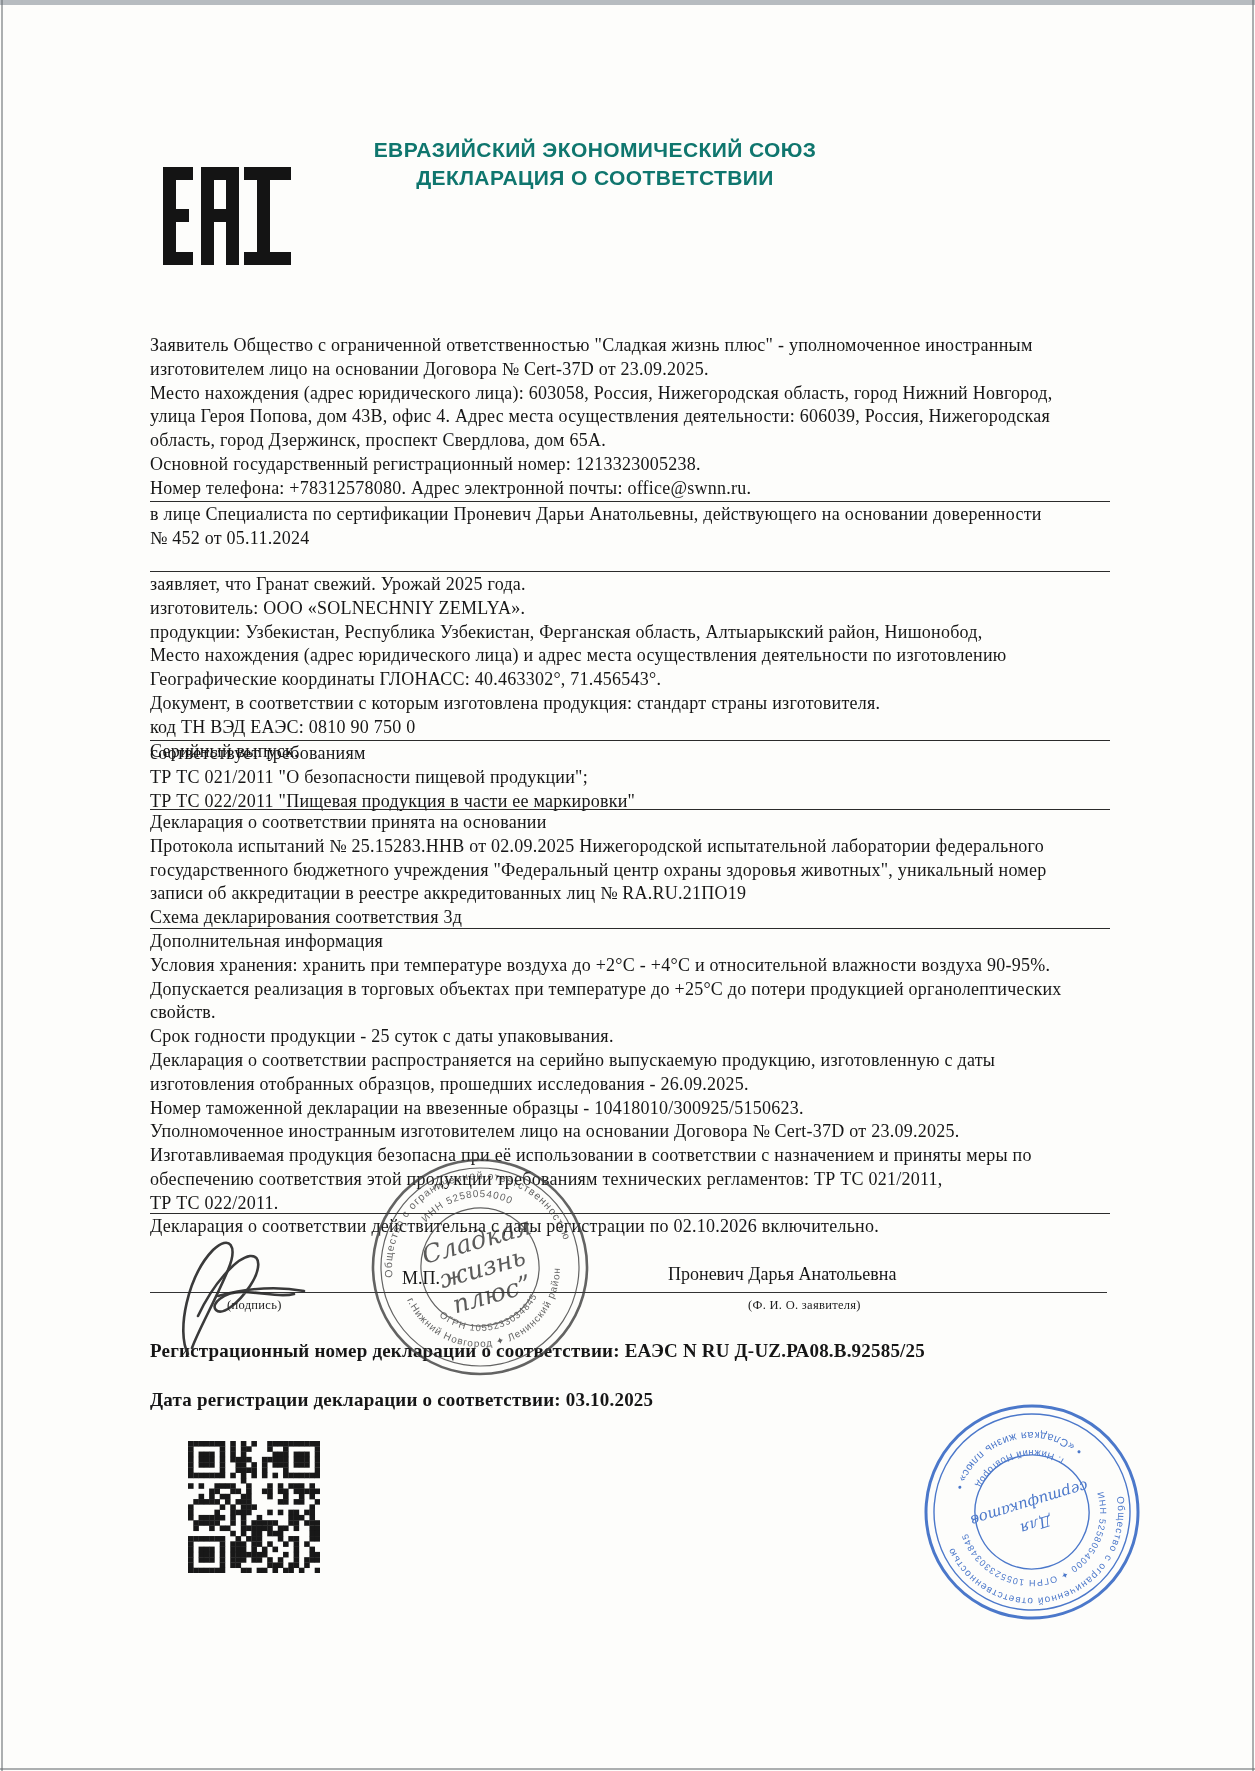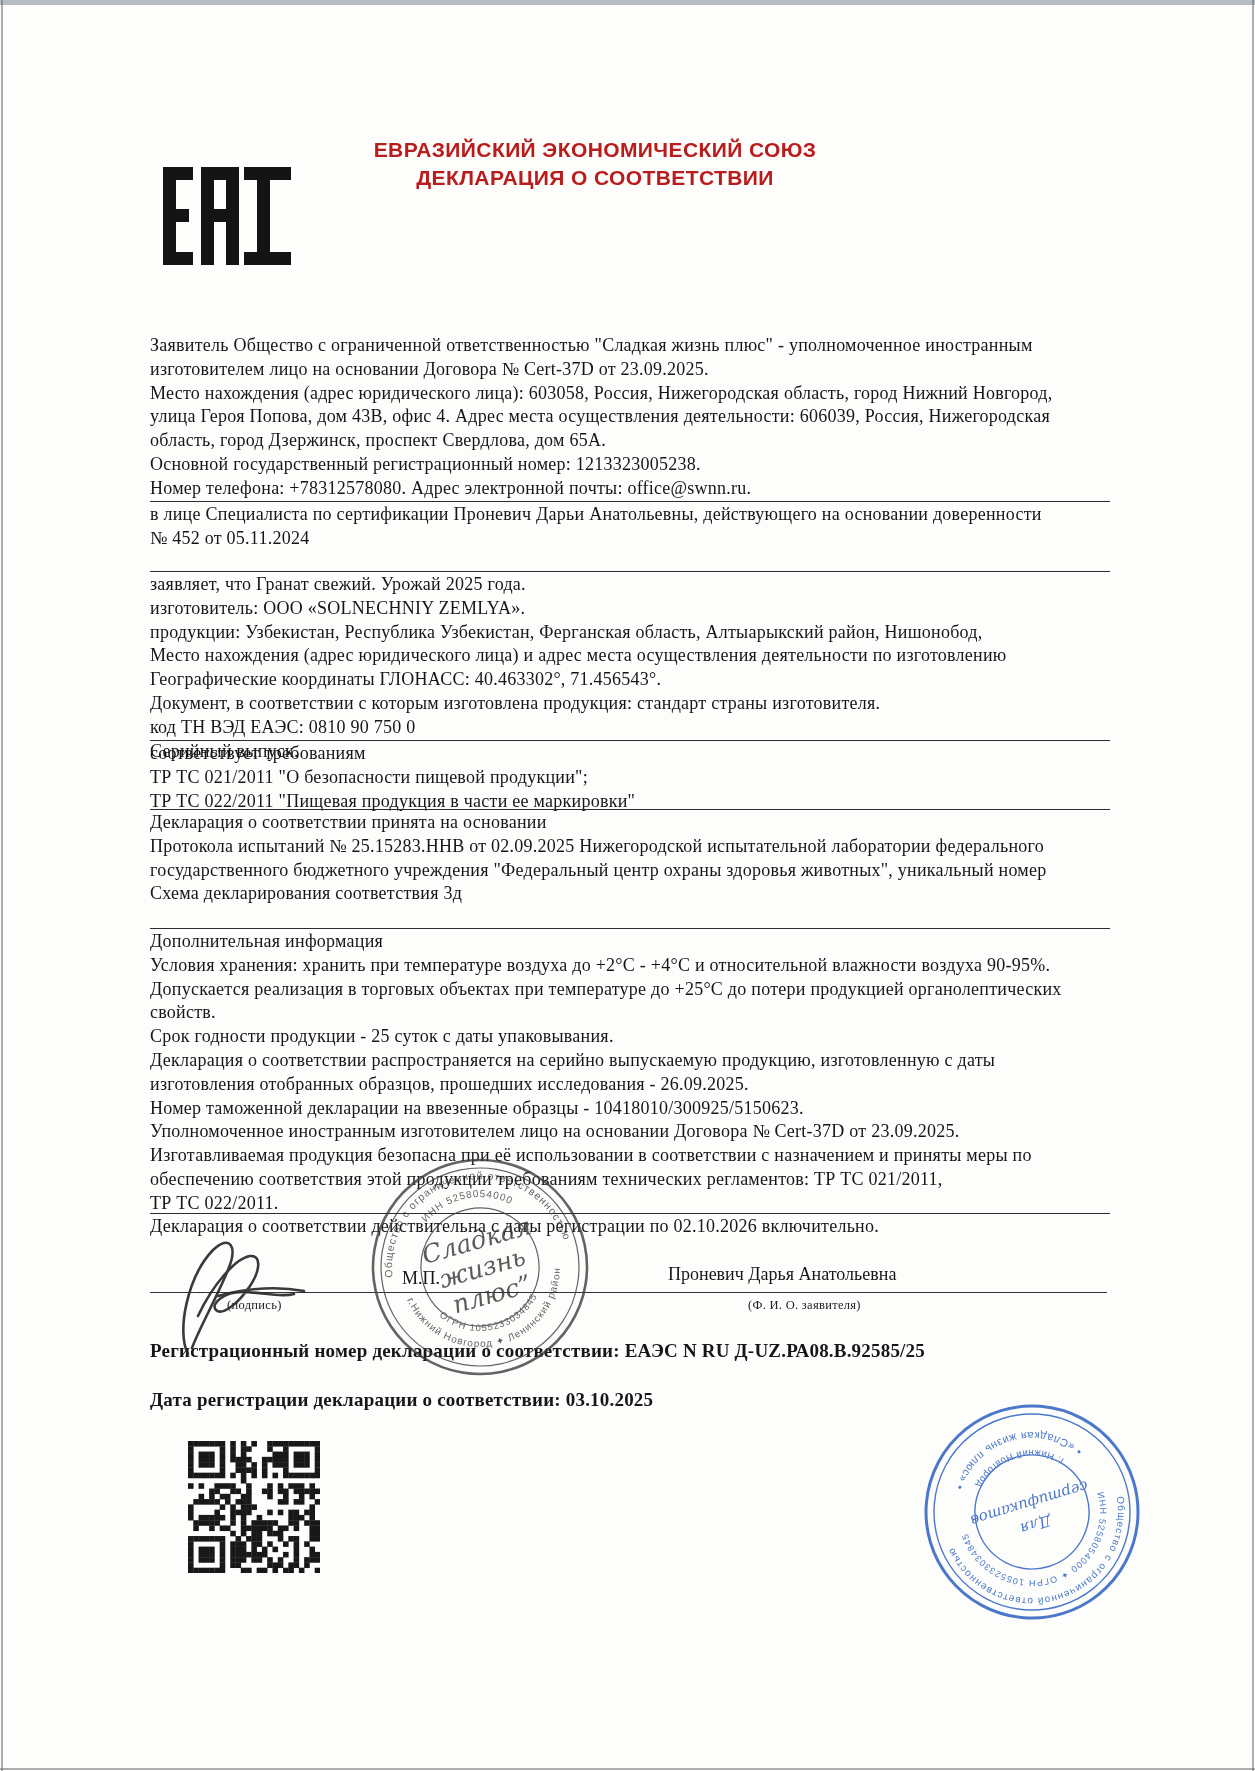--- a/index.html
+++ b/index.html
@@ -11,21 +11,21 @@
   }
   
   .scan-top{position:absolute;left:0;top:0;width:1255px;height:5px;background:#b7bcc0;}
   .scan-left{position:absolute;left:1px;top:0;width:2px;height:1771px;background:#6a6f73;opacity:.55;}
   .scan-right{position:absolute;right:1px;top:0;width:2px;height:1771px;background:#6a6f73;opacity:.55;}
   .scan-bottom{position:absolute;left:0;bottom:1px;width:1255px;height:2px;background:#6a6f73;opacity:.55;}
 
   .hdr-title{
     position:absolute;left:150px;top:136px;width:890px;text-align:center;
     font-family:"Liberation Sans","DejaVu Sans",sans-serif;
-    font-weight:bold;font-size:21px;line-height:28px;color:#b91c1c;letter-spacing:.4px;
+    font-weight:bold;font-size:21px;line-height:28px;color:#0f766e;letter-spacing:.4px;
   }
   .eac{position:absolute;left:163px;top:167px;}
 
   
   .sec{position:absolute;left:150px;width:960px;font-size:18px;letter-spacing:.25px;}
   .sec .line{height:23.8px;line-height:23.8px;white-space:nowrap;}
   .sec b{font-weight:normal;}
   .ruled{border-top:1.6px solid #2b2b2b;padding-top:1px;}
   .sec0{top:334px;}
   .sec1{top:501px;}
@@ -120,20 +120,21 @@
     </div>
     <div class="sec sec3 ruled">
       <div class="line"><b>соответствует требованиям</b></div>
       <div class="line">ТР ТС 021/2011 "О безопасности пищевой продукции";</div>
       <div class="line">ТР ТС 022/2011 "Пищевая продукция в части ее маркировки"</div>
     </div>
     <div class="sec sec4 ruled">
       <div class="line"><b>Декларация о соответствии принята на основании</b></div>
       <div class="line">Протокола испытаний № 25.15283.ННВ от 02.09.2025 Нижегородской испытательной лаборатории федерального</div>
       <div class="line">государственного бюджетного учреждения "Федеральный центр охраны здоровья животных", уникальный номер</div>
+      <div class="line">записи об аккредитации в реестре аккредитованных лиц № RA.RU.21ПО19</div>
       <div class="line">Схема декларирования соответствия 3д</div>
     </div>
     <div class="sec sec5 ruled">
       <div class="line"><b>Дополнительная информация</b></div>
       <div class="line">Условия хранения: хранить при температуре воздуха до +2°С - +4°С и относительной влажности воздуха 90-95%.</div>
       <div class="line">Допускается реализация в торговых объектах при температуре до +25°С до потери продукцией органолептических</div>
       <div class="line">свойств.</div>
       <div class="line">Срок годности продукции - 25 суток с даты упаковывания.</div>
       <div class="line">Декларация о соответствии распространяется на серийно выпускаемую продукцию, изготовленную с даты</div>
       <div class="line">изготовления отобранных образцов, прошедших исследования - 26.09.2025.</div>

